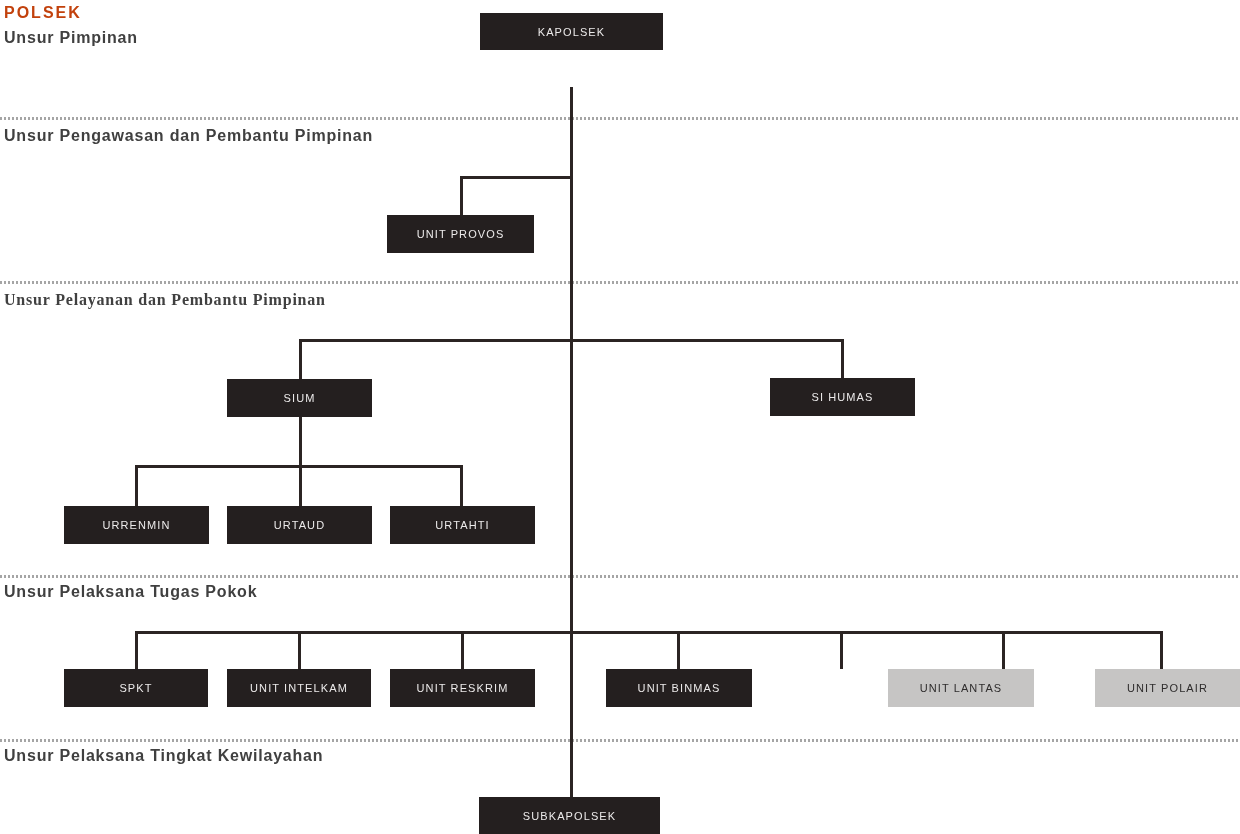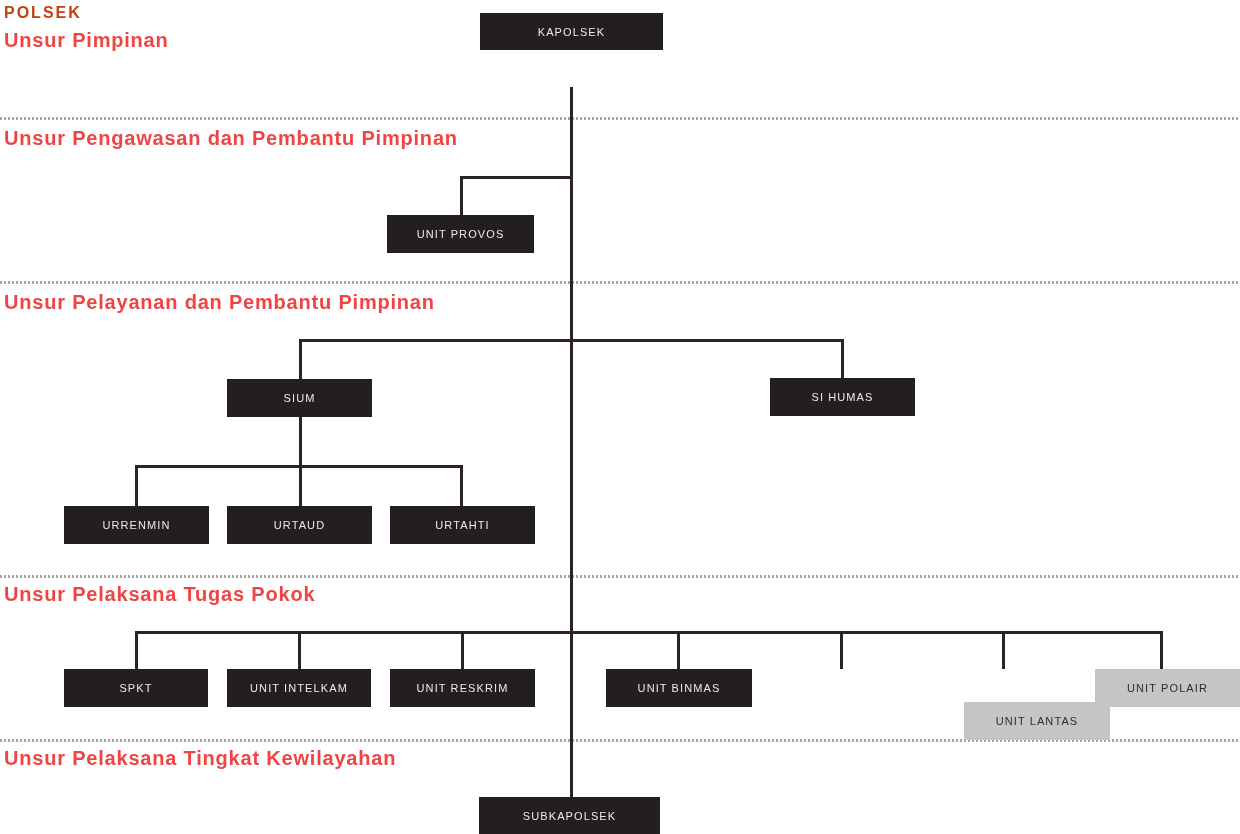--- a/index.html
+++ b/index.html
@@ -13,26 +13,26 @@
   .canvas { position: absolute; inset: 0; }
 
   
   .doc-title {
     position: absolute; left: 4px; top: 4px;
     font-size: 16px; font-weight: 800; letter-spacing: 2px;
     color: #c2410c; text-transform: uppercase;
   }
   .sec-header {
     position: absolute; left: 4px;
-    font-size: 20px; font-weight: 700; letter-spacing: 0.8px;
-    color: #ef4444;
+    font-size: 16px; font-weight: 700; letter-spacing: 0.8px;
+    color: #404040;
   }
   #h-pimpinan    { top: 29px; }
   #h-pengawasan  { top: 127px; }
-  #h-pelayanan   { top: 291px; }
+  #h-pelayanan   { top: 291px; font-family: Liberation Serif, serif; }
   #h-tugas       { top: 583px; }
   #h-kewilayahan { top: 747px; }
 
   
   .separator {
     position: absolute; left: 0; width: 1240px; height: 2.5px;
     background: repeating-linear-gradient(90deg, #a5a5a5 0 2.5px, transparent 2.5px 4px);
   }
   #sep-1 { top: 117px; }
   #sep-2 { top: 281px; }
@@ -80,21 +80,21 @@
   #n-sium        { left: 227px;  top: 379px; width: 145px; }
   #n-sihumas     { left: 770px;  top: 378px; width: 145px; }
   #n-urrenmin    { left: 64px;   top: 506px; width: 145px; }
   #n-urtaud      { left: 227px;  top: 506px; width: 145px; }
   #n-urtahti     { left: 390px;  top: 506px; width: 145px; }
   #n-spkt        { left: 64px;   top: 669px; width: 144px; }
   #n-intelkam    { left: 227px;  top: 669px; width: 144px; }
   #n-reskrim     { left: 390px;  top: 669px; width: 145px; }
   #n-binmas      { left: 606px;  top: 669px; width: 146px; }
   #n-sabhara     { left: 769px;  top: 669px; width: 146px; }
-  #n-lantas      { left: 964px;  top: 669px; width: 146px; margin-top: 33px; }
+  #n-lantas      { left: 888px;  top: 669px; width: 146px; }
   #n-polair      { left: 1095px; top: 669px; width: 145px; }
   #n-subkapolsek { left: 479px;  top: 797px; width: 181px; height: 37px; }
 </style>
 </head>
 <body>
 
 <div class="canvas">
 
   <div class="doc-title">POLSEK</div>
   <div class="sec-header" id="h-pimpinan">Unsur Pimpinan</div>

